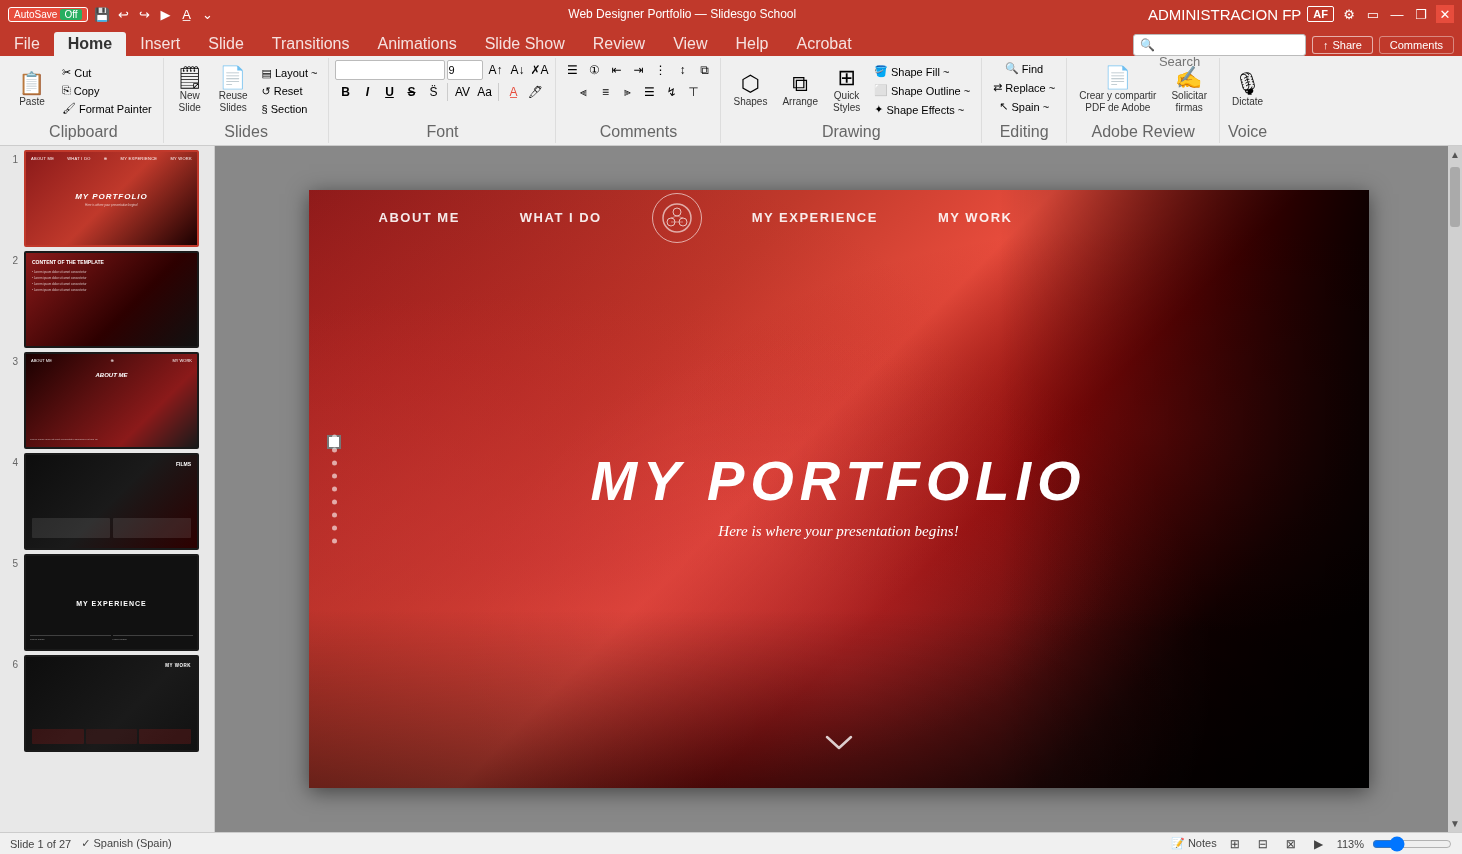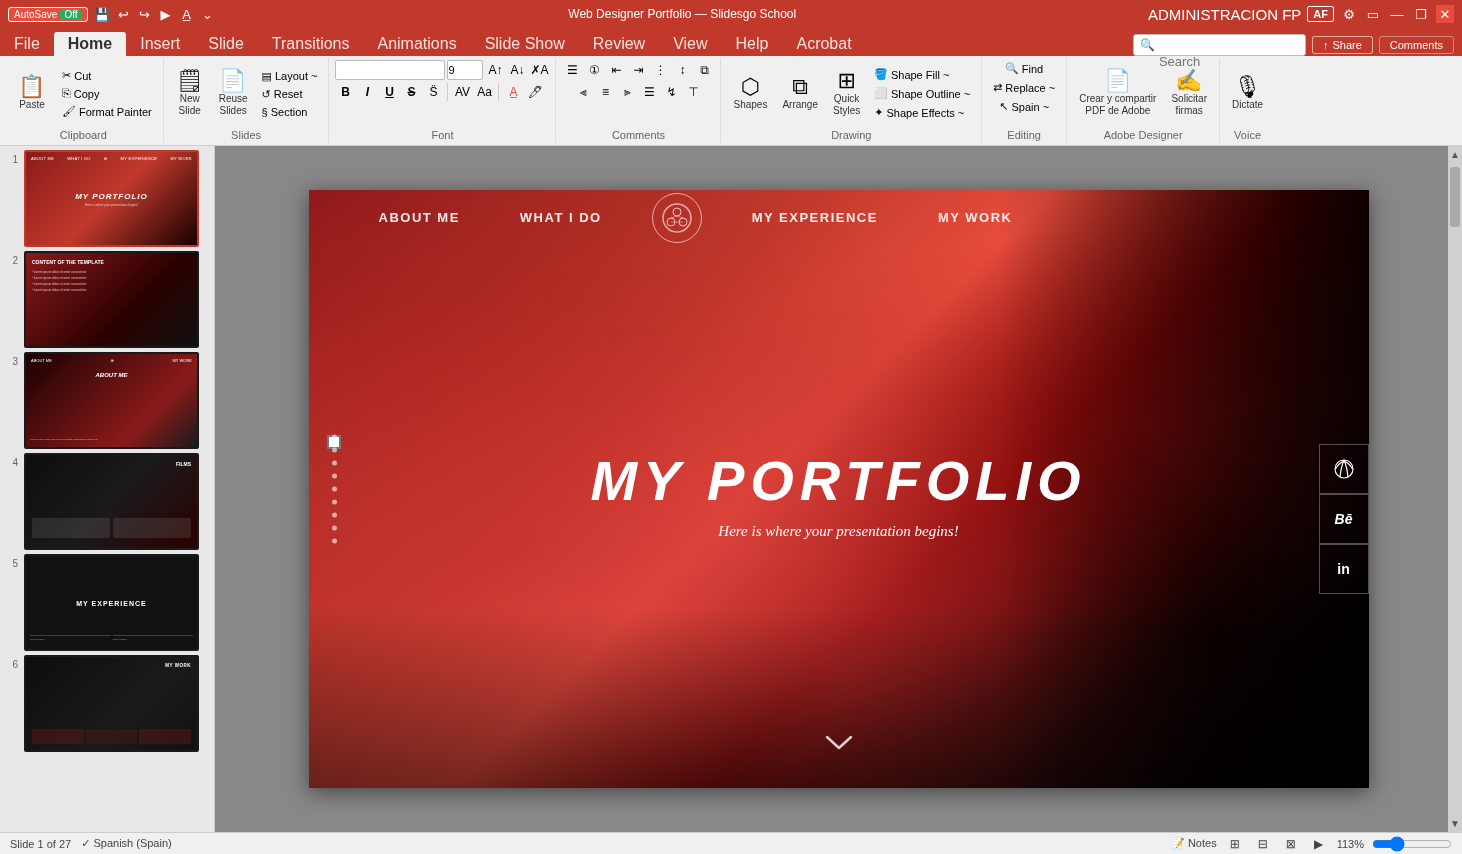--- a/index.html
+++ b/index.html
@@ -63,21 +63,21 @@
     .ribbon-group {
       display: flex;
       flex-direction: column;
       align-items: stretch;
       border-right: 1px solid #ddd;
       padding: 2px 6px;
       min-width: fit-content;
     }
     .ribbon-group:last-child { border-right: none; }
     .ribbon-group-label {
-      font-size: 11px;
+      font-size: 16px;
       color: #666;
       text-align: center;
       margin-top: auto;
       padding-top: 2px;
     }
     .ribbon-group-content {
       display: flex;
       align-items: center;
       gap: 3px;
       flex: 1;
@@ -568,21 +568,21 @@
     <div class="ribbon-group-content">
       <div class="rb-btn" style="min-width:60px;">
         <span class="rb-icon" style="color:#e74c3c;">📄</span>
         <span class="rb-label">Crear y compartir<br>PDF de Adobe</span>
       </div>
       <div class="rb-btn">
         <span class="rb-icon">✍</span>
         <span class="rb-label">Solicitar<br>firmas</span>
       </div>
     </div>
-    <div class="ribbon-group-label">Adobe Designer</div>
+    <div class="ribbon-group-label">Adobe Review</div>
   </div>
 
   <div class="ribbon-group">
     <div class="ribbon-group-content">
       <div class="rb-btn">
         <span class="rb-icon">🎙</span>
         <span class="rb-label">Dictate</span>
       </div>
     </div>
     <div class="ribbon-group-label">Voice</div>
@@ -736,32 +736,20 @@
         <div class="slide-bullet-dot"></div>
         <div class="slide-bullet-dot"></div>
         <div class="slide-bullet-dot"></div>
       </div>
 
       <div class="slide-title-area">
         <div class="portfolio-title">MY PORTFOLIO</div>
         <div class="portfolio-subtitle">Here is where your presentation begins!</div>
       </div>
 
-      <div class="slide-social">
-        <div class="social-icon-box">
-          <svg width="22" height="22" viewBox="0 0 22 22" fill="none">
-            <circle cx="11" cy="11" r="9" stroke="white" stroke-width="1.2" fill="none"></circle>
-            <path d="M2.5 11 Q6 5 11 3 Q16 5 19.5 11" stroke="white" stroke-width="1.2" fill="none"></path>
-            <path d="M11 2 Q8 9 7 19" stroke="white" stroke-width="1.2" fill="none"></path>
-            <path d="M11 2 Q14 9 15 19" stroke="white" stroke-width="1.2" fill="none"></path>
-          </svg>
-        </div>
-        <div class="social-icon-box" style="font-size:14px;font-weight:bold;font-style:italic;">Bē</div>
-        <div class="social-icon-box" style="font-size:14px;font-weight:bold;">in</div>
-      </div>
 
       <div class="slide-chevron">
         <svg width="30" height="20" viewBox="0 0 30 20">
           <polyline points="3,5 15,16 27,5" fill="none" stroke="white" stroke-width="2.5" stroke-linecap="round" stroke-linejoin="round"></polyline>
         </svg>
       </div>
     </div>
 
     <div id="canvas-scrollbar-v" style="position:absolute;right:0;top:0;bottom:0;">
       <span class="scroll-arrow">▲</span>

